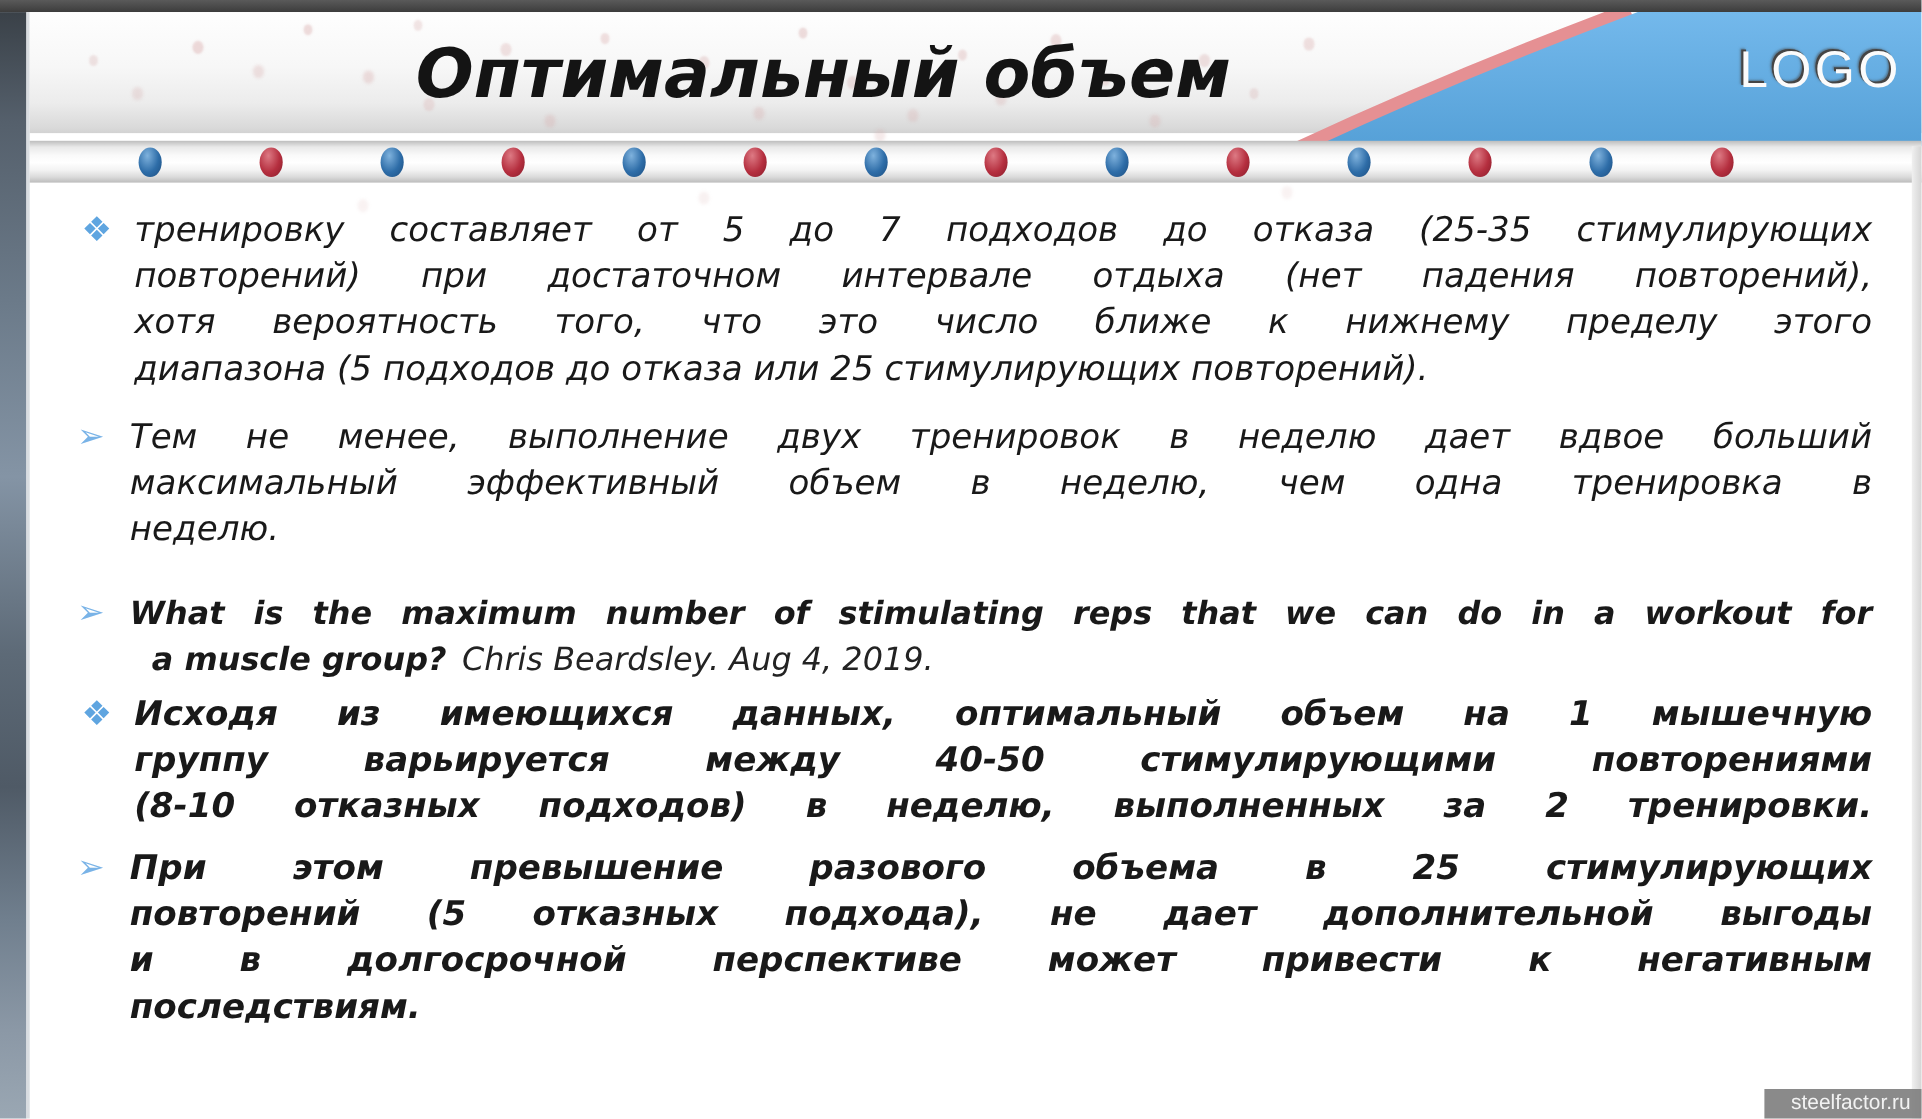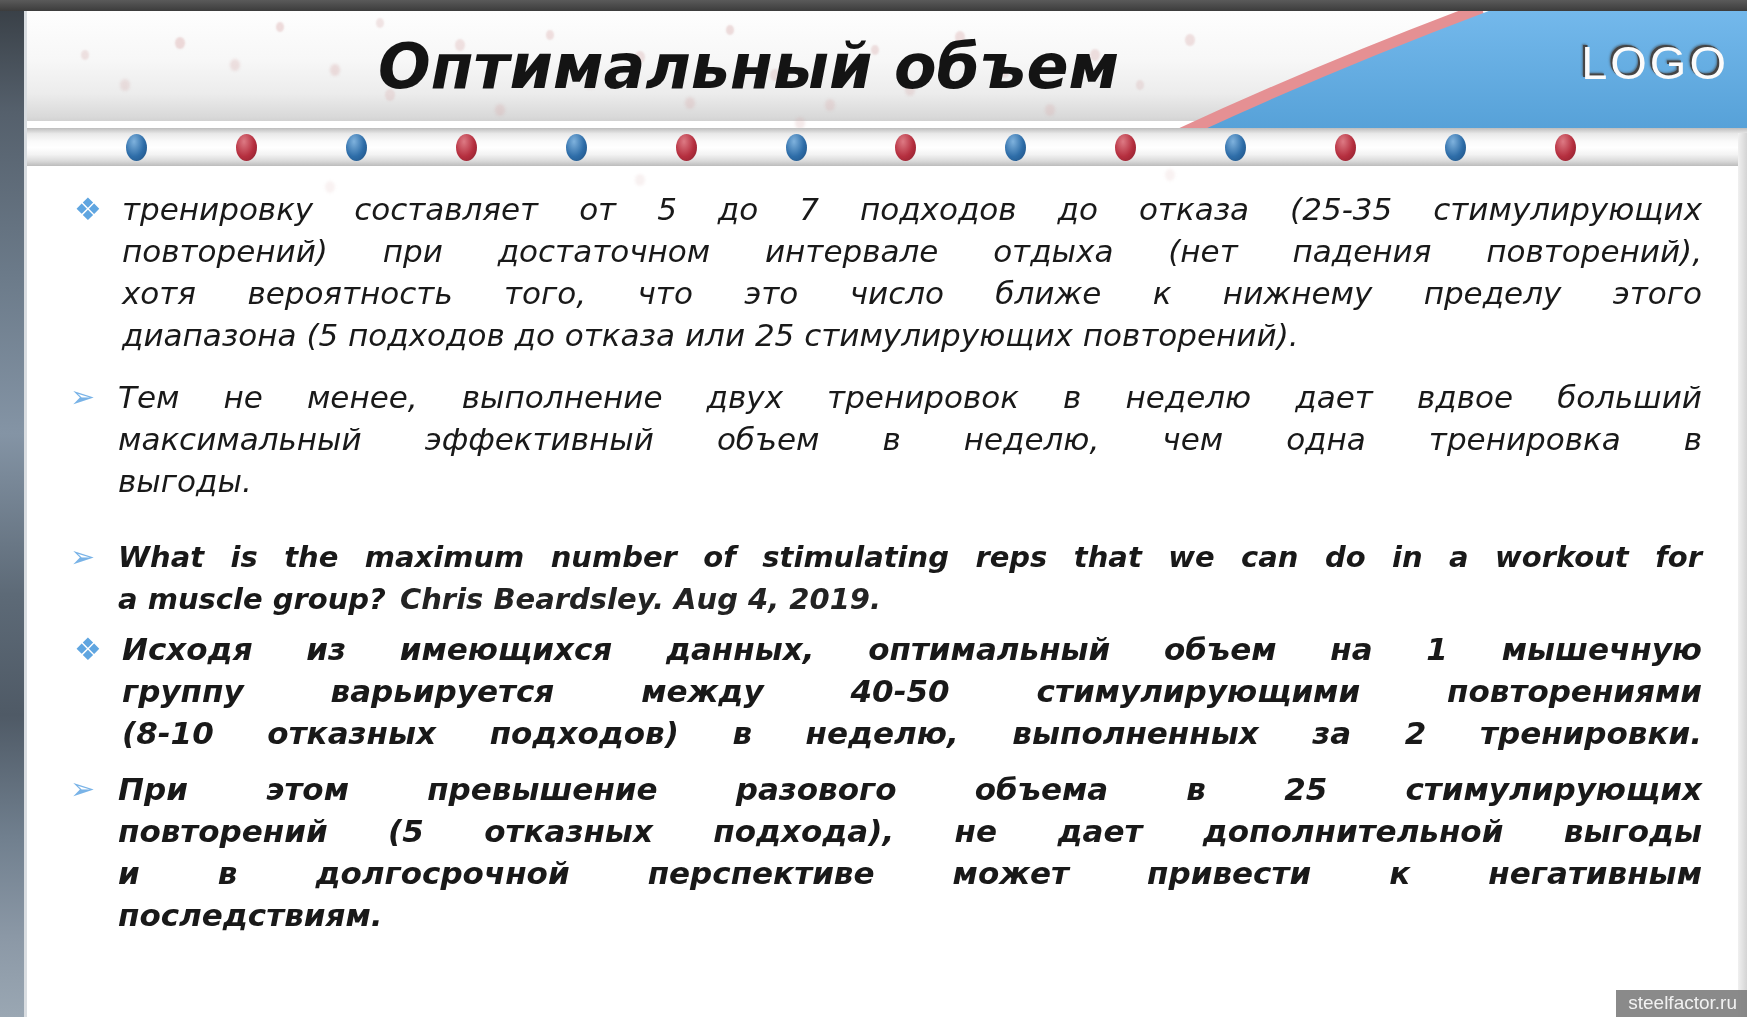--- a/index.html
+++ b/index.html
@@ -59,25 +59,25 @@
   .para{display:flex;}
   .m1{margin-bottom:20px}.m2{margin-bottom:34px}.m3{margin-bottom:8px}.m4{margin-bottom:14px}
   .marker{flex:none;width:48px;font-style:normal;line-height:42px;text-align:left;}
   .marker.diamond{color:#5fa5e0;font-size:31px;padding-left:4px;}
   .marker.arrow{color:#79b3e7;font-size:30px;}
   .ptext{width:1584px;font-size:31px;line-height:42px;font-style:italic;color:#191919;}
   .ptext.bold{font-weight:bold;}
   .ptext.eng{font-size:29px;font-weight:bold;}
   .line{text-align:justify;text-align-last:justify;}
   .line.ll{text-align-last:left;}
-  .cite{font-weight:bold;color:#232323;}
-  .qbold{font-weight:bold;margin-right:14px;}
+  .cite{font-weight:normal;color:#232323;}
+  .qbold{font-weight:bold;margin-right:14px;margin-left:20px;}
   
   .watermark{position:absolute;right:0;bottom:0;height:26px;line-height:26px;
-    padding:0 10px 1px 12px;background:rgba(128,128,128,.92);
+    padding:0 10px 1px 24px;background:rgba(128,128,128,.92);
     font-family:"Liberation Sans",sans-serif;font-size:19px;color:#f2f2f2;}
 </style>
 </head>
 <body>
 
 <div class="top-bar"></div>
 <div class="left-strip"></div>
 
 <div class="header-band"></div>
 <div class="speckles"></div>
@@ -125,21 +125,21 @@
       <div class="line">хотя вероятность того, что это число ближе к нижнему пределу этого</div>
       <div class="line ll">диапазона (5 подходов до отказа или 25 стимулирующих повторений).</div>
     </div>
   </section>
 
   <section class="para m2">
     <span class="marker arrow">➢</span>
     <div class="ptext">
       <div class="line">Тем не менее, выполнение двух тренировок в неделю дает вдвое больший</div>
       <div class="line">максимальный эффективный объем в неделю, чем одна тренировка в</div>
-      <div class="line ll">выгоды.</div>
+      <div class="line ll">неделю.</div>
     </div>
   </section>
 
   <section class="para m3">
     <span class="marker arrow">➢</span>
     <div class="ptext eng">
       <div class="line">What is the maximum number of stimulating reps that we can do in a workout for</div>
       <div class="line ll">
         <span class="qbold">a muscle group?</span><span class="cite">Chris Beardsley. Aug 4, 2019.</span>
       </div>

